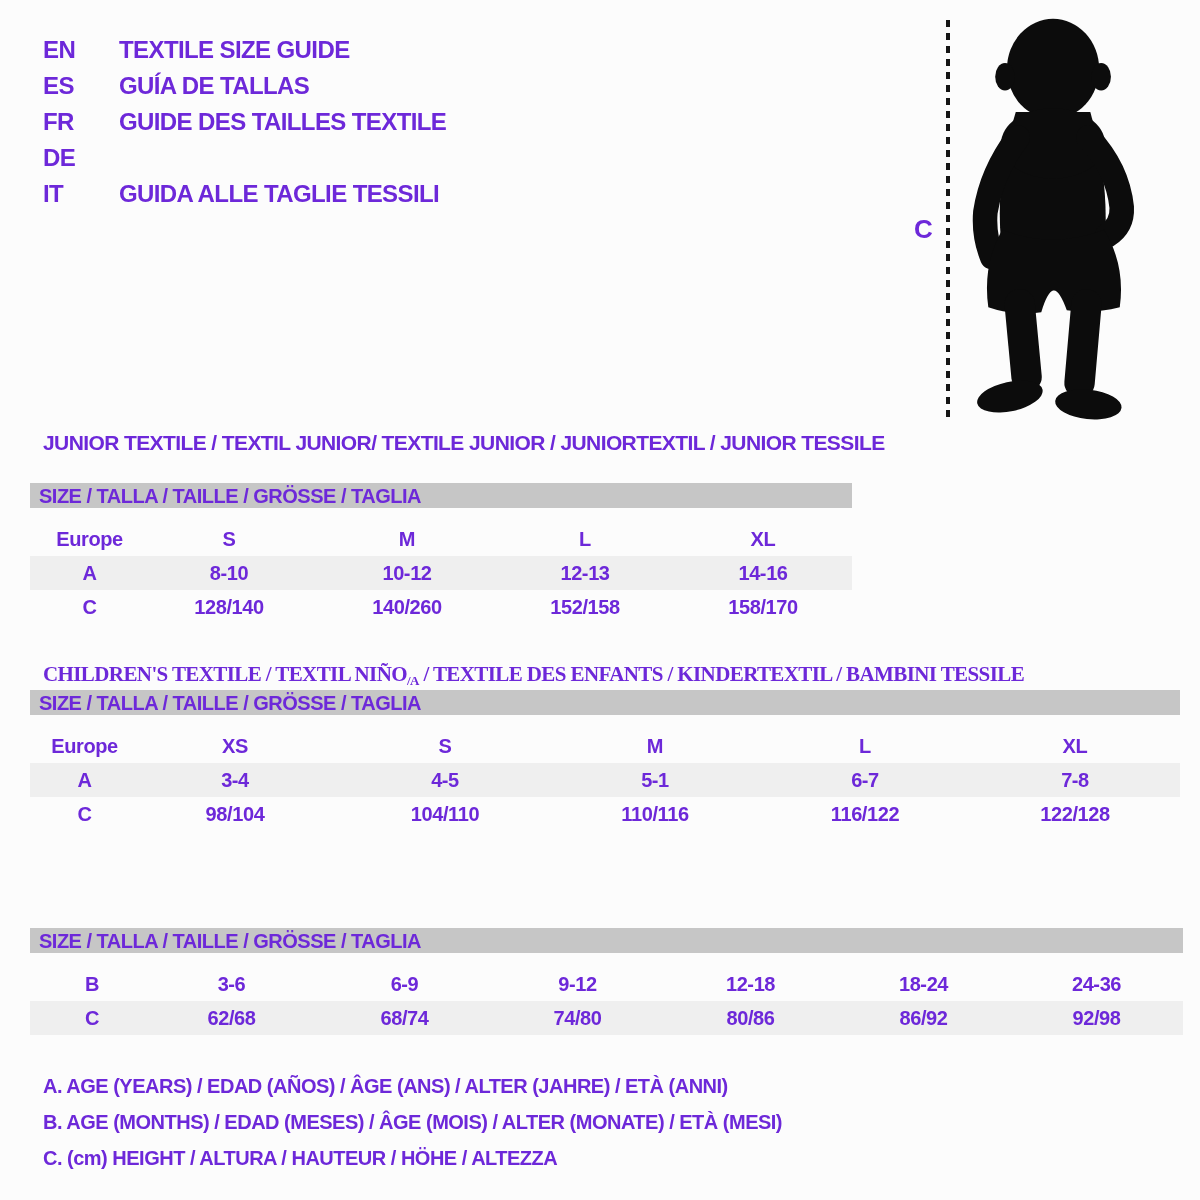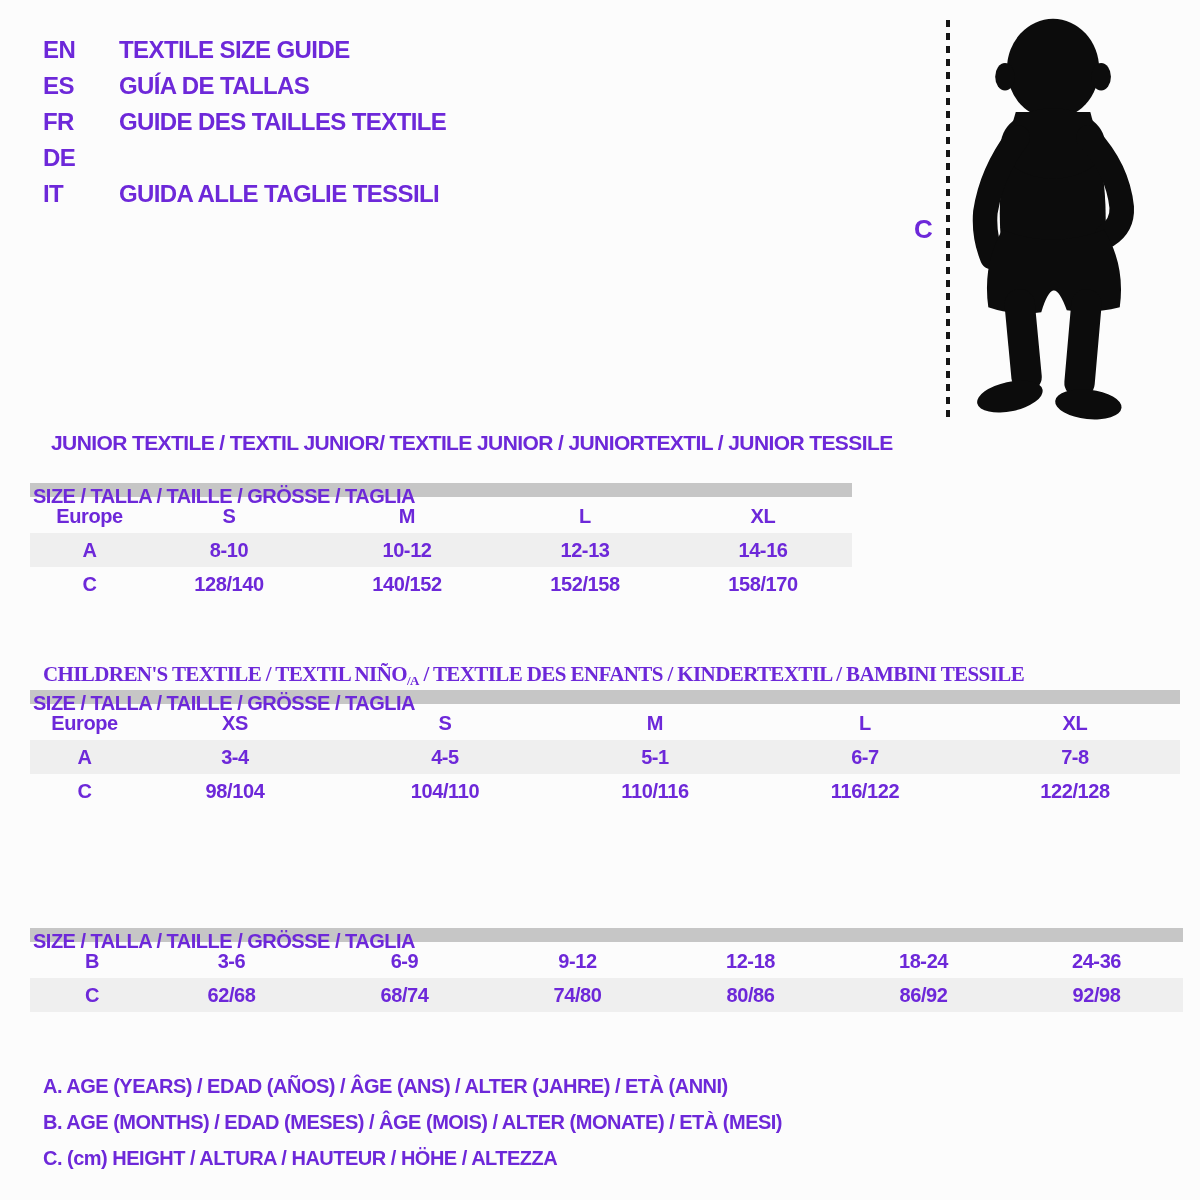--- a/index.html
+++ b/index.html
@@ -21,22 +21,22 @@
   }
   .measure-label { position:absolute; left:14px; top:204px; font-size:26px; }
   .figure-svg { position:absolute; left:62px; top:2px; width:188px; height:412px; }
   
   .sec-title { position:absolute; left:43px; font-size:21px; letter-spacing:-0.6px; white-space:nowrap; }
   .t-sub { font-size:13px; vertical-align:-4px; }
   .two-line { line-height:35px; }
   
   .tbl-wrap { position:absolute; left:30px; }
   .size-bar {
-    background:#c6c6c6; height:14px; line-height:27px;
-    padding-left:3px; font-size:20px; letter-spacing:-0.5px; margin-bottom:2px;
+    background:#c6c6c6; height:25px; line-height:27px;
+    padding-left:9px; font-size:20px; letter-spacing:-0.5px; margin-bottom:14px;
   }
   table { border-collapse:collapse; table-layout:fixed; }
   td { height:34px; font-size:20px; font-weight:bold; text-align:center; letter-spacing:-0.4px; padding:0; }
   td.row-label { text-align:center; padding-left:9px; }
   tr.shaded td { background:#efefef; }
   .w-junior { width:822px; }
   .w-child  { width:1150px; }
   .w-baby   { width:1153px; }
   
   .legend-block { position:absolute; left:43px; top:1068px; }
@@ -83,21 +83,21 @@
         <path d="M128 128 Q158 160 162 199 Q163 218 147 228" fill="none" stroke="#0c0c0c" stroke-width="25" stroke-linecap="round"></path>
         <path d="M40 222 Q92 242 144 222 Q166 258 160 301 Q132 308 106 304 Q98 282 92 284 Q86 286 80 306 Q52 310 26 301 Q20 258 40 222 Z"></path>
         <path d="M58 298 L65 372" fill="none" stroke="#0c0c0c" stroke-width="31" stroke-linecap="round"></path>
         <path d="M126 298 L119 378" fill="none" stroke="#0c0c0c" stroke-width="31" stroke-linecap="round"></path>
         <ellipse cx="48" cy="392" rx="34" ry="15" transform="rotate(-12 48 392)"></ellipse>
         <ellipse cx="128" cy="400" rx="34" ry="15" transform="rotate(6 128 400)"></ellipse>
       </g>
     </svg>
   </div>
 
-  <div class="sec-title" style="top:431px;margin-left:8px;">JUNIOR TEXTILE / TEXTIL JUNIOR/ TEXTILE JUNIOR / JUNIORTEXTIL / JUNIOR TESSILE</div>
+  <div class="sec-title" style="top:431px;">JUNIOR TEXTILE / TEXTIL JUNIOR/ TEXTILE JUNIOR / JUNIORTEXTIL / JUNIOR TESSILE</div>
   <div class="tbl-wrap w-junior" style="top:483px;">
     <div class="size-bar">SIZE / TALLA / TAILLE / GRÖSSE / TAGLIA</div>
     <table class="w-junior">
       <colgroup>
           <col style="width:110px">
           <col style="width:178px">
           <col style="width:178px">
           <col style="width:178px">
           <col style="width:178px">
         </colgroup>
@@ -112,21 +112,21 @@
       <tr class="shaded">
         <td class="row-label">A</td>
         <td>8-10</td>
         <td>10-12</td>
         <td>12-13</td>
         <td>14-16</td>
       </tr>
       <tr>
         <td class="row-label">C</td>
         <td>128/140</td>
-        <td>140/152</td>
+        <td>140/260</td>
         <td>152/158</td>
         <td>158/170</td>
       </tr>
     </tbody>
       </table>
   </div>
 
   <div class="sec-title" style="top:662px;font-family:Liberation Serif, serif;"><span>CHILDREN'S TEXTILE / TEXTIL NIÑO</span><span class="t-sub">/A</span><span> / TEXTILE DES ENFANTS / KINDERTEXTIL / BAMBINI TESSILE</span></div>
   <div class="tbl-wrap w-child" style="top:690px;">
     <div class="size-bar">SIZE / TALLA / TAILLE / GRÖSSE / TAGLIA</div>

